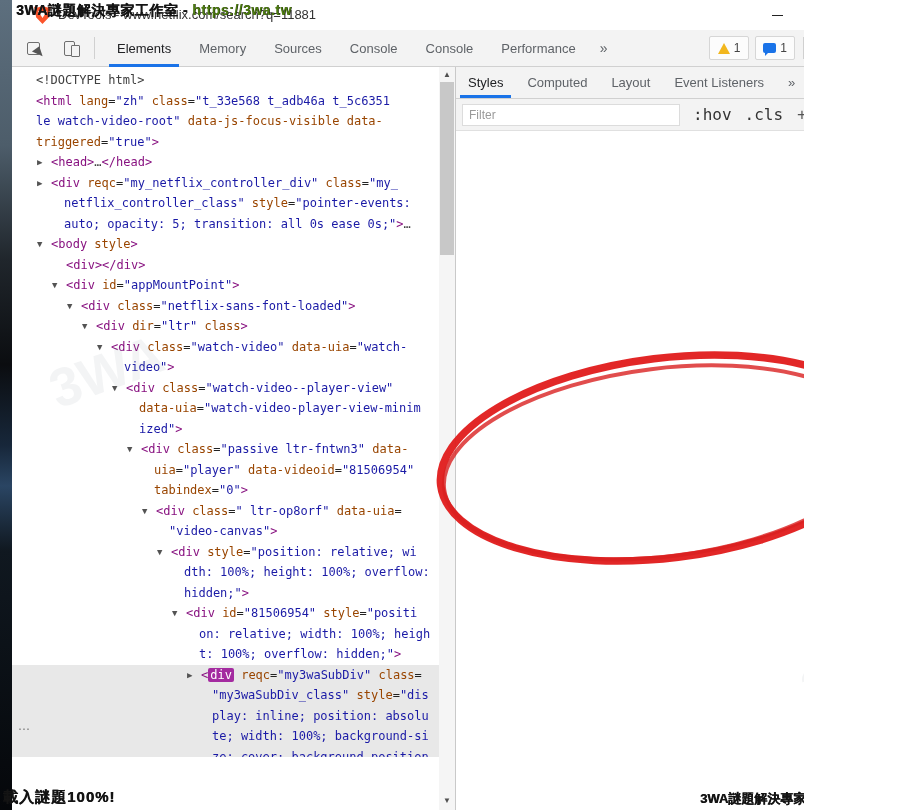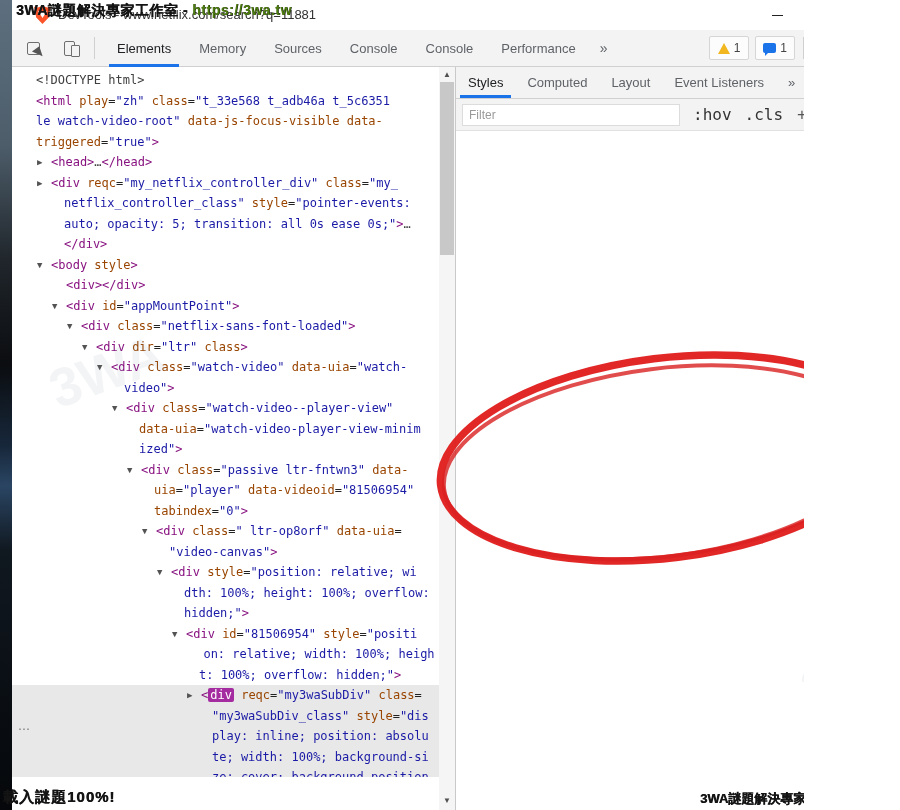--- a/index.html
+++ b/index.html
@@ -158,48 +158,47 @@
         </div>
       <div class="tool-ic">
           <span class="dots">⋮</span>
         </div>
     </div>
   </div>
 
   <div id="elements-pane">
     <div id="dom-tree">
         <div class="dom-line" style="padding-left: 24px;"><span class="tk-g">&lt;!DOCTYPE html&gt;</span></div>
-        <div class="dom-line" style="padding-left: 24px;"><span class="tk-t">&lt;html</span><span class="tk-b"> </span><span class="tk-n">play</span><span class="tk-b">=</span><span class="tk-v">"zh"</span><span class="tk-b"> </span><span class="tk-n">class</span><span class="tk-b">=</span><span class="tk-v">"t_33e568 t_adb46a t_5c6351</span></div>
+        <div class="dom-line" style="padding-left: 24px;"><span class="tk-t">&lt;html</span><span class="tk-b"> </span><span class="tk-n">lang</span><span class="tk-b">=</span><span class="tk-v">"zh"</span><span class="tk-b"> </span><span class="tk-n">class</span><span class="tk-b">=</span><span class="tk-v">"t_33e568 t_adb46a t_5c6351</span></div>
         <div class="dom-line" style="padding-left: 24px;"><span class="tk-v">le watch-video-root"</span><span class="tk-b"> </span><span class="tk-n">data-js-focus-visible</span><span class="tk-b"> </span><span class="tk-n">data-</span></div>
         <div class="dom-line" style="padding-left: 24px;"><span class="tk-n">triggered</span><span class="tk-b">=</span><span class="tk-v">"true"</span><span class="tk-t">&gt;</span></div>
         <div class="dom-line" style="padding-left: 39px;"><span class="tw" style="left: 25px;">▶</span><span class="tk-t">&lt;head&gt;</span><span class="tk-g">…</span><span class="tk-t">&lt;/head&gt;</span></div>
         <div class="dom-line" style="padding-left: 39px;"><span class="tw" style="left: 25px;">▶</span><span class="tk-t">&lt;div</span><span class="tk-b"> </span><span class="tk-n">reqc</span><span class="tk-b">=</span><span class="tk-v">"my_netflix_controller_div"</span><span class="tk-b"> </span><span class="tk-n">class</span><span class="tk-b">=</span><span class="tk-v">"my_</span></div>
         <div class="dom-line" style="padding-left: 52px;"><span class="tk-v">netflix_controller_class"</span><span class="tk-b"> </span><span class="tk-n">style</span><span class="tk-b">=</span><span class="tk-v">"pointer-events:</span></div>
         <div class="dom-line" style="padding-left: 52px;"><span class="tk-v">auto; opacity: 5; transition: all 0s ease 0s;"</span><span class="tk-t">&gt;</span><span class="tk-g">…</span></div>
-        <div class="dom-line" style="padding-left: 52px;"><span class="tk-t">&lt;/div&gt;</span></div>
         <div class="dom-line" style="padding-left: 39px;"><span class="tw" style="left: 25px;">▼</span><span class="tk-t">&lt;body</span><span class="tk-b"> </span><span class="tk-n">style</span><span class="tk-t">&gt;</span></div>
         <div class="dom-line" style="padding-left: 54px;"><span class="tk-t">&lt;div&gt;&lt;/div&gt;</span></div>
         <div class="dom-line" style="padding-left: 54px;"><span class="tw" style="left: 40px;">▼</span><span class="tk-t">&lt;div</span><span class="tk-b"> </span><span class="tk-n">id</span><span class="tk-b">=</span><span class="tk-v">"appMountPoint"</span><span class="tk-t">&gt;</span></div>
         <div class="dom-line" style="padding-left: 69px;"><span class="tw" style="left: 55px;">▼</span><span class="tk-t">&lt;div</span><span class="tk-b"> </span><span class="tk-n">class</span><span class="tk-b">=</span><span class="tk-v">"netflix-sans-font-loaded"</span><span class="tk-t">&gt;</span></div>
         <div class="dom-line" style="padding-left: 84px;"><span class="tw" style="left: 70px;">▼</span><span class="tk-t">&lt;div</span><span class="tk-b"> </span><span class="tk-n">dir</span><span class="tk-b">=</span><span class="tk-v">"ltr"</span><span class="tk-b"> </span><span class="tk-n">class</span><span class="tk-t">&gt;</span></div>
         <div class="dom-line" style="padding-left: 99px;"><span class="tw" style="left: 85px;">▼</span><span class="tk-t">&lt;div</span><span class="tk-b"> </span><span class="tk-n">class</span><span class="tk-b">=</span><span class="tk-v">"watch-video"</span><span class="tk-b"> </span><span class="tk-n">data-uia</span><span class="tk-b">=</span><span class="tk-v">"watch-</span></div>
         <div class="dom-line" style="padding-left: 112px;"><span class="tk-v">video"</span><span class="tk-t">&gt;</span></div>
         <div class="dom-line" style="padding-left: 114px;"><span class="tw" style="left: 100px;">▼</span><span class="tk-t">&lt;div</span><span class="tk-b"> </span><span class="tk-n">class</span><span class="tk-b">=</span><span class="tk-v">"watch-video--player-view"</span></div>
         <div class="dom-line" style="padding-left: 127px;"><span class="tk-n">data-uia</span><span class="tk-b">=</span><span class="tk-v">"watch-video-player-view-minim</span></div>
         <div class="dom-line" style="padding-left: 127px;"><span class="tk-v">ized"</span><span class="tk-t">&gt;</span></div>
         <div class="dom-line" style="padding-left: 129px;"><span class="tw" style="left: 115px;">▼</span><span class="tk-t">&lt;div</span><span class="tk-b"> </span><span class="tk-n">class</span><span class="tk-b">=</span><span class="tk-v">"passive ltr-fntwn3"</span><span class="tk-b"> </span><span class="tk-n">data-</span></div>
         <div class="dom-line" style="padding-left: 142px;"><span class="tk-n">uia</span><span class="tk-b">=</span><span class="tk-v">"player"</span><span class="tk-b"> </span><span class="tk-n">data-videoid</span><span class="tk-b">=</span><span class="tk-v">"81506954"</span></div>
         <div class="dom-line" style="padding-left: 142px;"><span class="tk-n">tabindex</span><span class="tk-b">=</span><span class="tk-v">"0"</span><span class="tk-t">&gt;</span></div>
         <div class="dom-line" style="padding-left: 144px;"><span class="tw" style="left: 130px;">▼</span><span class="tk-t">&lt;div</span><span class="tk-b"> </span><span class="tk-n">class</span><span class="tk-b">=</span><span class="tk-v">" ltr-op8orf"</span><span class="tk-b"> </span><span class="tk-n">data-uia</span><span class="tk-b">=</span></div>
         <div class="dom-line" style="padding-left: 157px;"><span class="tk-v">"video-canvas"</span><span class="tk-t">&gt;</span></div>
         <div class="dom-line" style="padding-left: 159px;"><span class="tw" style="left: 145px;">▼</span><span class="tk-t">&lt;div</span><span class="tk-b"> </span><span class="tk-n">style</span><span class="tk-b">=</span><span class="tk-v">"position: relative; wi</span></div>
         <div class="dom-line" style="padding-left: 172px;"><span class="tk-v">dth: 100%; height: 100%; overflow:</span></div>
         <div class="dom-line" style="padding-left: 172px;"><span class="tk-v">hidden;"</span><span class="tk-t">&gt;</span></div>
         <div class="dom-line" style="padding-left: 174px;"><span class="tw" style="left: 160px;">▼</span><span class="tk-t">&lt;div</span><span class="tk-b"> </span><span class="tk-n">id</span><span class="tk-b">=</span><span class="tk-v">"81506954"</span><span class="tk-b"> </span><span class="tk-n">style</span><span class="tk-b">=</span><span class="tk-v">"positi</span></div>
-        <div class="dom-line" style="padding-left: 187px; text-align: center;"><span class="tk-v">on: relative; width: 100%; heigh</span></div>
+        <div class="dom-line" style="padding-left: 187px;"><span class="tk-v">on: relative; width: 100%; heigh</span></div>
         <div class="dom-line" style="padding-left: 187px;"><span class="tk-v">t: 100%; overflow: hidden;"</span><span class="tk-t">&gt;</span></div>
         <div class="dom-line sel" style="padding-left: 189px;"><span class="tw" style="left: 175px;">▶</span><span class="tk-t">&lt;</span><span class="tk-h">div</span><span class="tk-b"> </span><span class="tk-n">reqc</span><span class="tk-b">=</span><span class="tk-v">"my3waSubDiv"</span><span class="tk-b"> </span><span class="tk-n">class</span><span class="tk-b">=</span></div>
         <div class="dom-line sel" style="padding-left: 200px;"><span class="tk-v">"my3waSubDiv_class"</span><span class="tk-b"> </span><span class="tk-n">style</span><span class="tk-b">=</span><span class="tk-v">"dis</span></div>
         <div class="dom-line sel" style="padding-left: 200px;"><span class="tk-v">play: inline; position: absolu</span></div>
         <div class="dom-line sel" style="padding-left: 200px;"><span class="tk-v">te; width: 100%; background-si</span></div>
         <div class="dom-line sel clip" style="padding-left: 200px;"><span class="tk-v">ze: cover; background-position</span></div>
       </div>
     <div id="gutter-dots">⋯</div>
   </div>
 

